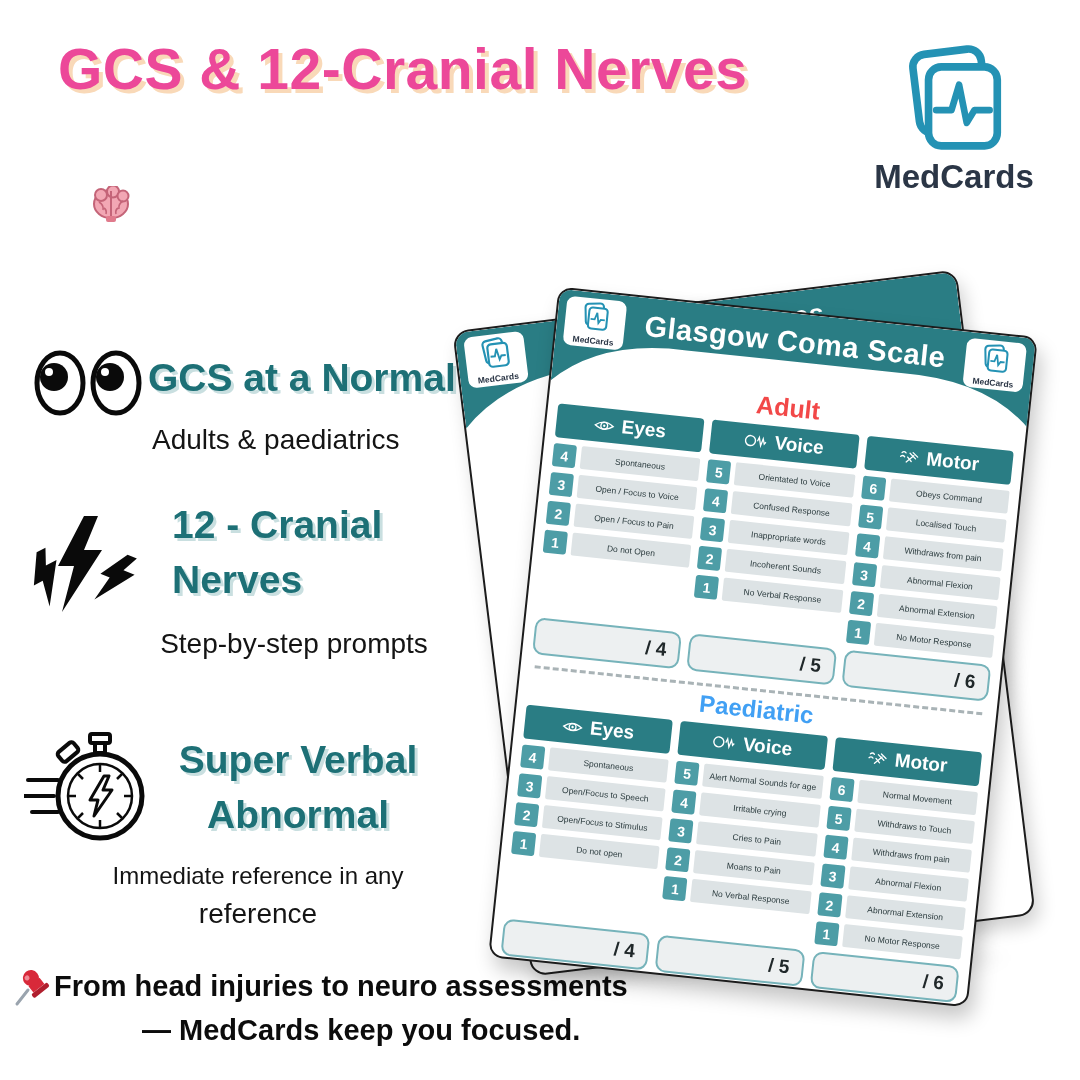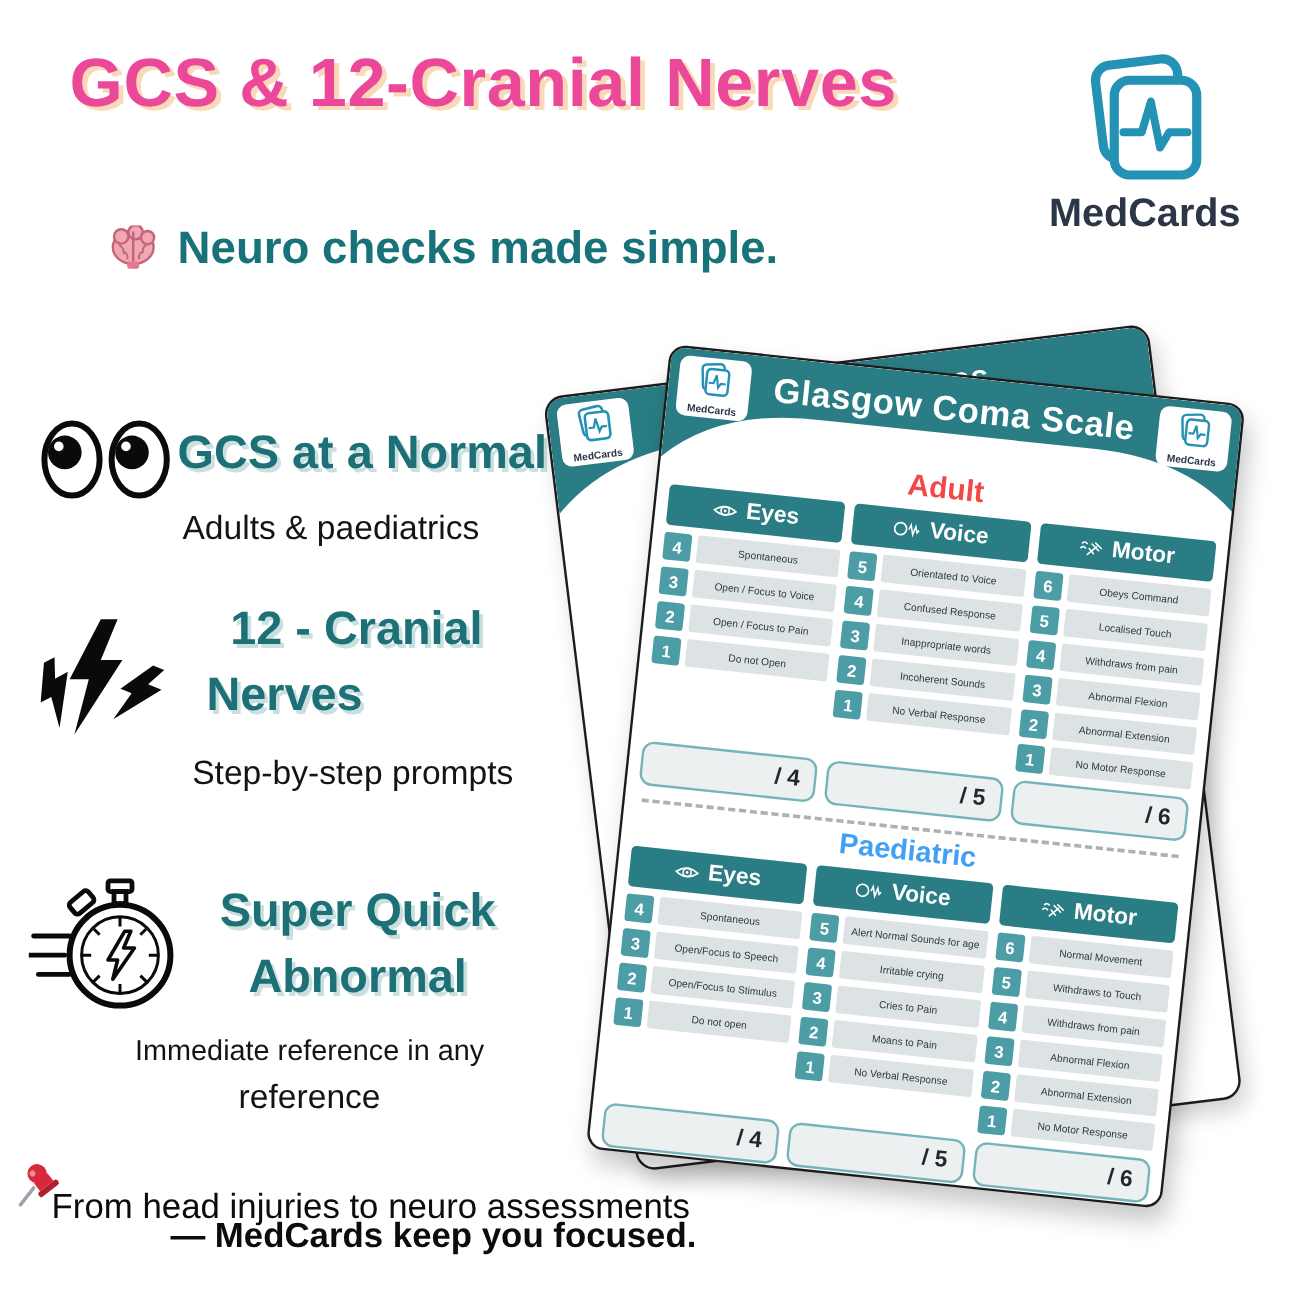--- a/index.html
+++ b/index.html
@@ -11,32 +11,32 @@
   .brand-block svg { display:block; margin:0 auto; }
   .brand-name { font-size:33px; font-weight:800; color:#2b3646; margin-top:2px; }
   .tagline { position:absolute; left:90px; top:186px; display:flex; align-items:center; gap:14px; font-size:38px; font-weight:800; color:#177379; }
 
   
   .f-title { font-weight:800; color:#1d7076; text-shadow:3px 3px 0 #c9dfe0; }
   .f1-icon { position:absolute; left:32px; top:346px; }
   .f1-title { position:absolute; left:148px; top:356px; font-size:39px; }
   .f1-sub { position:absolute; left:152px; top:424px; font-size:28px; color:#141414; }
   .f2-icon { position:absolute; left:22px; top:508px; }
-  .f2-line1 { position:absolute; left:172px; top:503px; width:250px; text-align:center; font-size:39px; }
+  .f2-line1 { position:absolute; left:172px; top:503px; width:250px; font-size:39px; }
   .f2-line2 { position:absolute; left:172px; top:558px; width:250px; text-align:left; font-size:39px; }
   .f2-sub { position:absolute; left:124px; top:628px; width:340px; text-align:center; font-size:28px; color:#141414; }
   .f3-icon { position:absolute; left:24px; top:724px; }
   .f3-line1 { position:absolute; left:168px; top:738px; width:260px; text-align:center; font-size:39px; }
   .f3-line2 { position:absolute; left:168px; top:793px; width:260px; text-align:center; font-size:39px; }
   .f3-sub1 { position:absolute; left:48px; top:862px; width:420px; text-align:center; font-size:24px; color:#141414; }
   .f3-sub2 { position:absolute; left:48px; top:898px; width:420px; text-align:center; font-size:28px; color:#141414; }
 
   
   .pin-icon { position:absolute; left:12px; top:968px; }
-  .footer-line1 { position:absolute; left:43px; top:970px; font-size:29px; font-weight:400; color:#0c0c0c;margin-top:20px; }
+  .footer-line1 { position:absolute; left:54px; top:970px; font-size:29px; font-weight:700; color:#0c0c0c; }
   .footer-line2 { position:absolute; left:142px; top:1014px; font-size:29px; font-weight:800; color:#0c0c0c; }
 
   
   .card-stack { position:absolute; left:486px; top:280px; width:590px; height:706px; }
   .card-shadow { position:absolute; left:60px; bottom:2px; width:470px; height:52px; background:radial-gradient(ellipse at center, rgba(0,0,0,.22), rgba(0,0,0,0) 70%); filter:blur(7px); }
 
   .back-card { position:absolute; left:4px; top:18px; width:508px; height:650px; background:#fff; border:2px solid #1c1c1c; border-radius:16px; transform:rotate(-7deg); overflow:hidden; z-index:1; box-shadow:4px 10px 18px rgba(0,0,0,.18); }
   .back-header { position:absolute; top:0; left:0; width:100%; }
   .back-title { position:absolute; top:10px; left:0; width:100%; text-align:center; font-size:27px; font-weight:800; color:#fff; letter-spacing:.5px; }
   .numeral { position:absolute; width:42px; height:42px; border-radius:11px; display:flex; align-items:center; justify-content:center; color:#fff; font-size:13px; font-weight:800; letter-spacing:1px; }
@@ -82,21 +82,20 @@
 <div class="tagline">
   <svg width="44" height="40" viewBox="0 0 44 40">
     <ellipse cx="21" cy="18" rx="17" ry="14" fill="#f2a7b4" stroke="#c46478" stroke-width="2"></ellipse>
     <circle cx="11" cy="9" r="6" fill="#f2a7b4" stroke="#c46478" stroke-width="2"></circle>
     <circle cx="23" cy="5.5" r="6" fill="#f2a7b4" stroke="#c46478" stroke-width="2"></circle>
     <circle cx="33" cy="10" r="5.5" fill="#f2a7b4" stroke="#c46478" stroke-width="2"></circle>
     <path d="M21,5 V30" stroke="#c46478" stroke-width="2" fill="none"></path>
     <path d="M9,16 q5,3 4,8 M33,15 q-5,3 -4,8 M14,22 q3,2 2,6 M28,22 q-3,2 -2,6" stroke="#c46478" stroke-width="1.6" fill="none"></path>
     <rect x="16" y="30" width="10" height="6" rx="2" fill="#e07a8c"></rect>
   </svg>
-  <span>Neuro checks made simple.</span>
 </div>
 
 <svg class="f1-icon" width="112" height="74" viewBox="0 0 112 74">
   <ellipse cx="28" cy="37" rx="23" ry="30" fill="#fff" stroke="#0a0a0a" stroke-width="5"></ellipse>
   <circle cx="22" cy="31" r="14" fill="#0a0a0a"></circle>
   <circle cx="17" cy="26" r="4" fill="#fff"></circle>
   <ellipse cx="84" cy="37" rx="23" ry="30" fill="#fff" stroke="#0a0a0a" stroke-width="5"></ellipse>
   <circle cx="78" cy="31" r="14" fill="#0a0a0a"></circle>
   <circle cx="73" cy="26" r="4" fill="#fff"></circle>
 </svg>
@@ -126,21 +125,21 @@
       <line x1="76" y1="96" x2="76" y2="104"></line>
     <line x1="44" y1="72" x2="52" y2="72"></line>
       <line x1="100" y1="72" x2="108" y2="72"></line>
     <line x1="54" y1="50" x2="59" y2="55"></line>
       <line x1="93" y1="89" x2="98" y2="94"></line>
     <line x1="98" y1="50" x2="93" y2="55"></line>
       <line x1="59" y1="89" x2="54" y2="94"></line>
   </g>
   <polygon points="80,52 66,76 74,76 70,92 88,66 79,66 85,52" fill="none" stroke="#0a0a0a" stroke-width="3" stroke-linejoin="round"></polygon>
 </svg>
-<div class="f-title f3-line1">Super Quick</div>
+<div class="f-title f3-line1">Super Verbal</div>
 <div class="f-title f3-line2">Abnormal</div>
 <div class="f3-sub1">Immediate reference in any</div>
 <div class="f3-sub2">reference</div>
 
 <svg class="pin-icon" width="38" height="40" viewBox="0 0 38 40">
   <line x1="16" y1="22" x2="5" y2="36" stroke="#9aa4ae" stroke-width="3" stroke-linecap="round"></line>
   <g transform="rotate(-38 22 14)">
     <rect x="15" y="14" width="14" height="8" fill="#d8293a"></rect>
     <circle cx="22" cy="9" r="8" fill="#d8293a"></circle>
     <circle cx="19" cy="6.5" r="2.5" fill="#f08a96"></circle>

